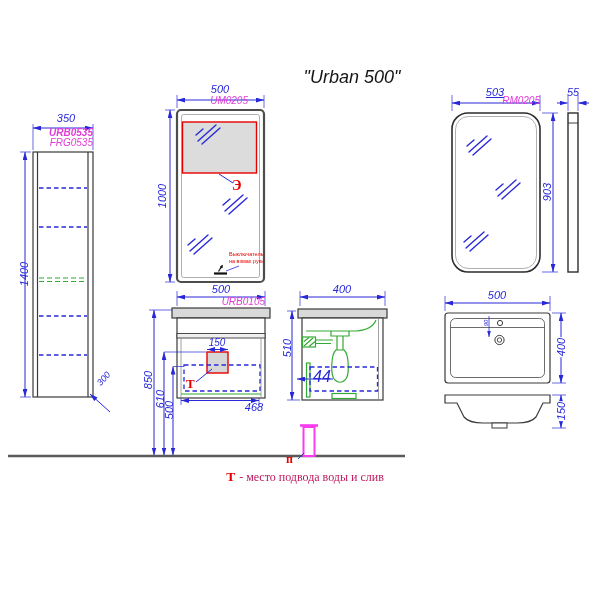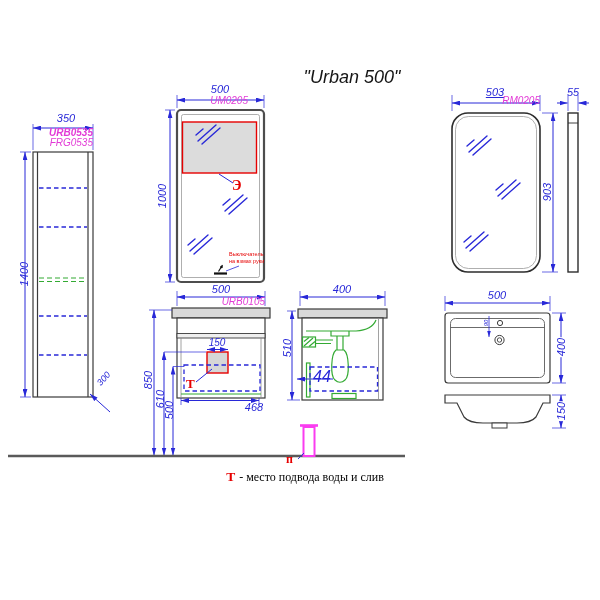--- a/index.html
+++ b/index.html
@@ -17,21 +17,21 @@
   .rot { transform:translate(-50%,-50%) rotate(-90deg); }
   .rot.bg { background:#fff; padding:0 1px; }
   .tilt { transform:translate(-50%,-50%) rotate(-48deg); }
   .title { font-size:18px; font-style:italic; color:#161616; }
   .note { color:#e60000; font-size:5.5px; }
 
   .legend { position:absolute; left:130px; top:467px; width:350px; text-align:center;
             font-family:"Liberation Serif",serif; }
   .legend-row { height:16px; }
   .lg-mk { color:#e60000; font-weight:bold; font-size:13.5px; margin-right:4px; }
-  .lg-tx { color:#000000; font-size:12px; }
+  .lg-tx { color:#be185d; font-size:12px; }
 
   
   .ol  { stroke:#3a3a3a; fill:none; stroke-width:1.2; }
   .olf { stroke:#3a3a3a; fill:#fff; stroke-width:1.2; }
   .gry { stroke:#5a5a5a; fill:none; stroke-width:0.9; }
   .thin{ stroke:#9a9a9a; fill:none; stroke-width:0.8; }
   .d   { stroke:#2828d8; stroke-width:1; fill:none; }
   .w   { stroke:#2828d8; stroke-width:0.7; fill:none; }
   .bd  { stroke:#2828d8; stroke-width:1.3; fill:none; stroke-dasharray:4.5 3; }
   .gd  { stroke:#33aa33; stroke-width:1.2; fill:none; stroke-dasharray:5 3; }

